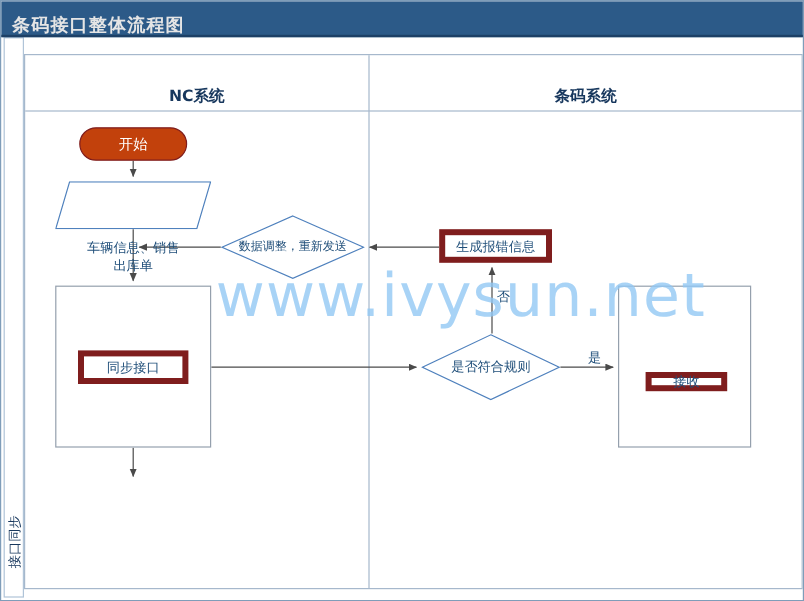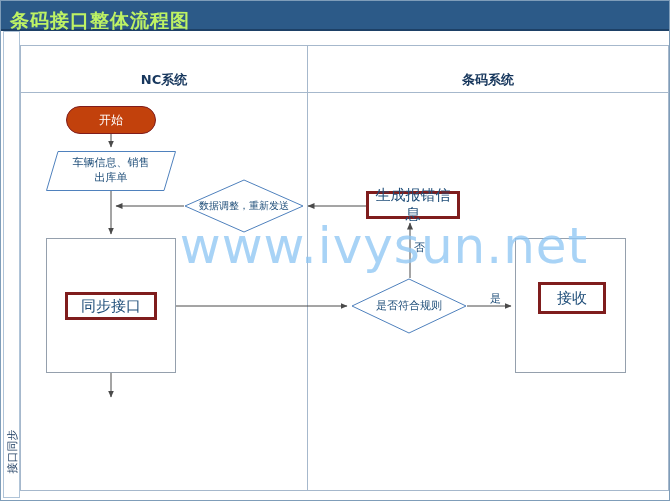--- a/index.html
+++ b/index.html
@@ -6,21 +6,21 @@
   html,body { background:#ffffff; }
   body { font-family:"DejaVu Sans","Liberation Sans",sans-serif; }
 
   .canvas { position:relative; width:670px; height:501px; background:#fff;
             border:1px solid #7f9db9; overflow:hidden; }
 
   
   .header { position:absolute; left:0; top:0; width:670px; height:30px;
             background:#2c5a88; border-bottom:2px solid #1d4066;
             display:flex; align-items:center; padding-left:9px; z-index:70; }
-  .header .title { color:#bef264; font-size:19px; font-weight:bold; letter-spacing:1px;margin-top:12px; }
+  .header .title { color:#e5e5e5; font-size:15px; font-weight:bold; letter-spacing:1px;margin-top:12px; }
 
   
   .side-band { position:absolute; left:2px; top:30px; width:17px; height:467px;
                background:#fff; border:1px solid #b0c4d8; z-index:10; }
   .side-label-wrap { position:absolute; left:0; bottom:6px; width:15px; height:80px;
                      display:flex; align-items:center; justify-content:center; }
   .side-label { transform:rotate(-90deg); white-space:nowrap; font-size:11px;
                 color:#17375d; }
 
   
@@ -38,22 +38,22 @@
 
   
   .connectors { position:absolute; left:0; top:0; width:670px; height:501px;
                 z-index:20; pointer-events:none; }
 
   
   .node { position:absolute; z-index:30; }
   .terminator { background:#c2410c; border:1px solid #7f1d1d; border-radius:14px;
                 color:#ffffff; font-size:12px; display:flex; align-items:center;
                 justify-content:center;font-family:Liberation Serif, serif; }
-  .proc { background:#ffffff; border:3px solid #7f1d1d; color:#1f4e79;
-          font-size:15px; display:flex; align-items:center; justify-content:center;
+  .proc { background:#ffffff; border:5px solid #7f1d1d; color:#1f4e79;
+          font-size:11px; display:flex; align-items:center; justify-content:center;
           text-align:center; }
   .container-rect { background:#ffffff; border:1px solid #95a0ad; }
   .shape-svg { position:absolute; left:0; top:0; }
   .shape-text { position:absolute; left:0; top:0; width:100%; height:100%;
                 display:flex; align-items:center; justify-content:center;
                 color:#1f4e79; text-align:center; line-height:1.35; }
   .edge-label { position:absolute; z-index:35; font-size:11px; color:#1f4e79; }
 
   
   .watermark { position:absolute; left:0; top:216px; width:670px; text-align:center;
@@ -98,21 +98,21 @@
     <line x1="466" y1="305" x2="510" y2="305" stroke="#4a4a4a" stroke-width="1" marker-end="url(#arw)"></line>
     <line x1="110" y1="372" x2="110" y2="396" stroke="#4a4a4a" stroke-width="1" marker-end="url(#arw)"></line>
   </svg>
 
   <div class="node terminator" style="left:65px; top:105px; width:90px; height:28px;">开始</div>
 
   <div class="node" style="left:45px; top:150px; width:130px; height:40px;">
     <svg class="shape-svg" width="130" height="40">
       <polygon points="12,0.5 129.5,0.5 118,39.5 0.5,39.5" fill="#ffffff" stroke="#4f81bd" stroke-width="1"></polygon>
     </svg>
-    <div class="shape-text" style="font-size:11px;">
+    <div class="shape-text" style="font-size:11px;margin-top:44px;">
       <span style="display:inline-block; width:84px;">车辆信息、销售出库单</span>
     </div>
   </div>
 
   <div class="node" style="left:183px; top:178px; width:120px; height:54px;">
     <svg class="shape-svg" width="120" height="54">
       <polygon points="60,1 119,27 60,53 1,27" fill="#ffffff" stroke="#4f81bd" stroke-width="1"></polygon>
     </svg>
     <div class="shape-text" style="font-size:10px; white-space:nowrap;">数据调整，重新发送</div>
   </div>
@@ -126,20 +126,20 @@
 
   <div class="node" style="left:350px; top:277px; width:116px; height:56px;">
     <svg class="shape-svg" width="116" height="56">
       <polygon points="58,1 115,28 58,55 1,28" fill="#ffffff" stroke="#4f81bd" stroke-width="1"></polygon>
     </svg>
     <div class="shape-text" style="font-size:11px; white-space:nowrap;">是否符合规则</div>
   </div>
 
   <div class="node container-rect" style="left:514px; top:237px; width:111px; height:135px;"></div>
 
-  <div class="node proc" style="left:537px; top:281px; width:68px; height:32px;">接收</div>
+  <div class="node proc" style="left:537px; top:309px; width:68px; height:16px;">接收</div>
 
   <span class="edge-label" style="left:413px; top:239px;">否</span>
   <span class="edge-label" style="left:489px; top:290px;">是</span>
 
   <div class="watermark">www.ivysun.net</div>
 
 </div>
 
 </body></html>

